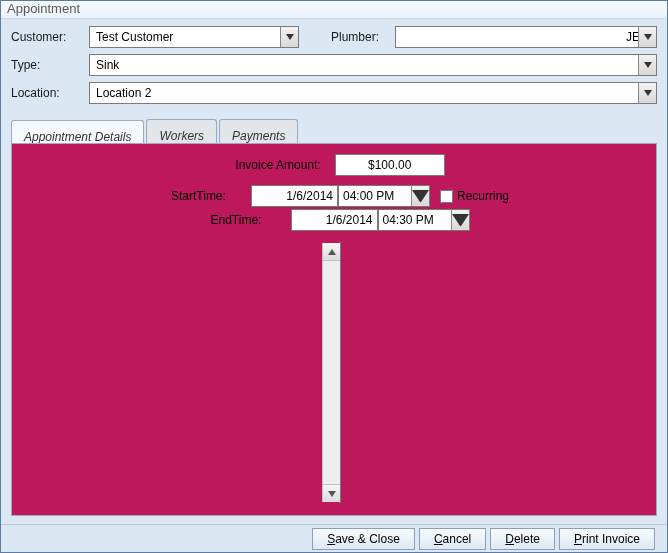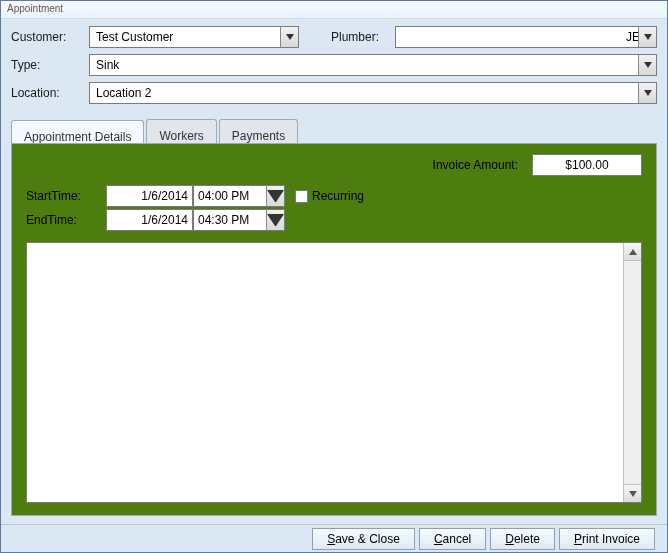--- a/index.html
+++ b/index.html
@@ -10,21 +10,21 @@
     background: #fff;
     display: flex; flex-direction: column;
     position: relative;
   }
   .titlebar {
     height: 18px; line-height: 16px;
     background: linear-gradient(#f7fbff, #eaf2fb);
     border-bottom: 1px solid #cfd8e3;
     padding: 0 6px;
     color: #5a5a5a;
-    font-size: 10px;
+    font-size: 13px;
   }
   .header-area {
     background: #dbe7f3;
     padding: 6px 10px 8px 10px;
     display: grid;
     grid-template-columns: 70px 210px 80px 1fr;
     grid-auto-rows: 24px;
     gap: 4px 8px;
     align-items: center;
   }
@@ -47,31 +47,33 @@
     display: flex; flex-direction: column;
   }
   .tab-strip { display: flex; align-items: flex-end; height: 26px; margin-top: 4px; }
   .tab {
     height: 24px; padding: 4px 12px; line-height: 24px;
     border: 1px solid #9aaac0; border-bottom: none;
     background: #e2e5e9; color: #333;
     margin-right: 2px;
     border-radius: 3px 3px 0 0;
     cursor: default;
+    font-style: italic;
   }
   .tab.active {
     background: #f5f9fd;
     border-color: #9aaac0;
     position: relative; top: 1px;
   }
   .tab-panel {
-    flex: 1; border: 1px solid #9aaac0; background: #4d7c0f;
-    padding: 10px 14px 12px 14px;
+    flex: 1; border: 1px solid #9aaac0; background: #be185d;
+    padding: 10px 2px 12px 14px;
     display: flex; flex-direction: column;
     position: relative;
+    align-items: center;
   }
   .row { display: flex; align-items: center; height: 24px; }
   .label { min-width: 80px; }
   .datebox, .timebox {
     height: 22px; border: 1px solid #7a7a7a; background: #fff;
     display: flex; align-items: center; padding: 0 4px;
   }
   .datebox { width: 87px; justify-content: flex-end; }
   .timebox { width: 92px; padding-right: 22px; position: relative; }
   .timebox .btn {

